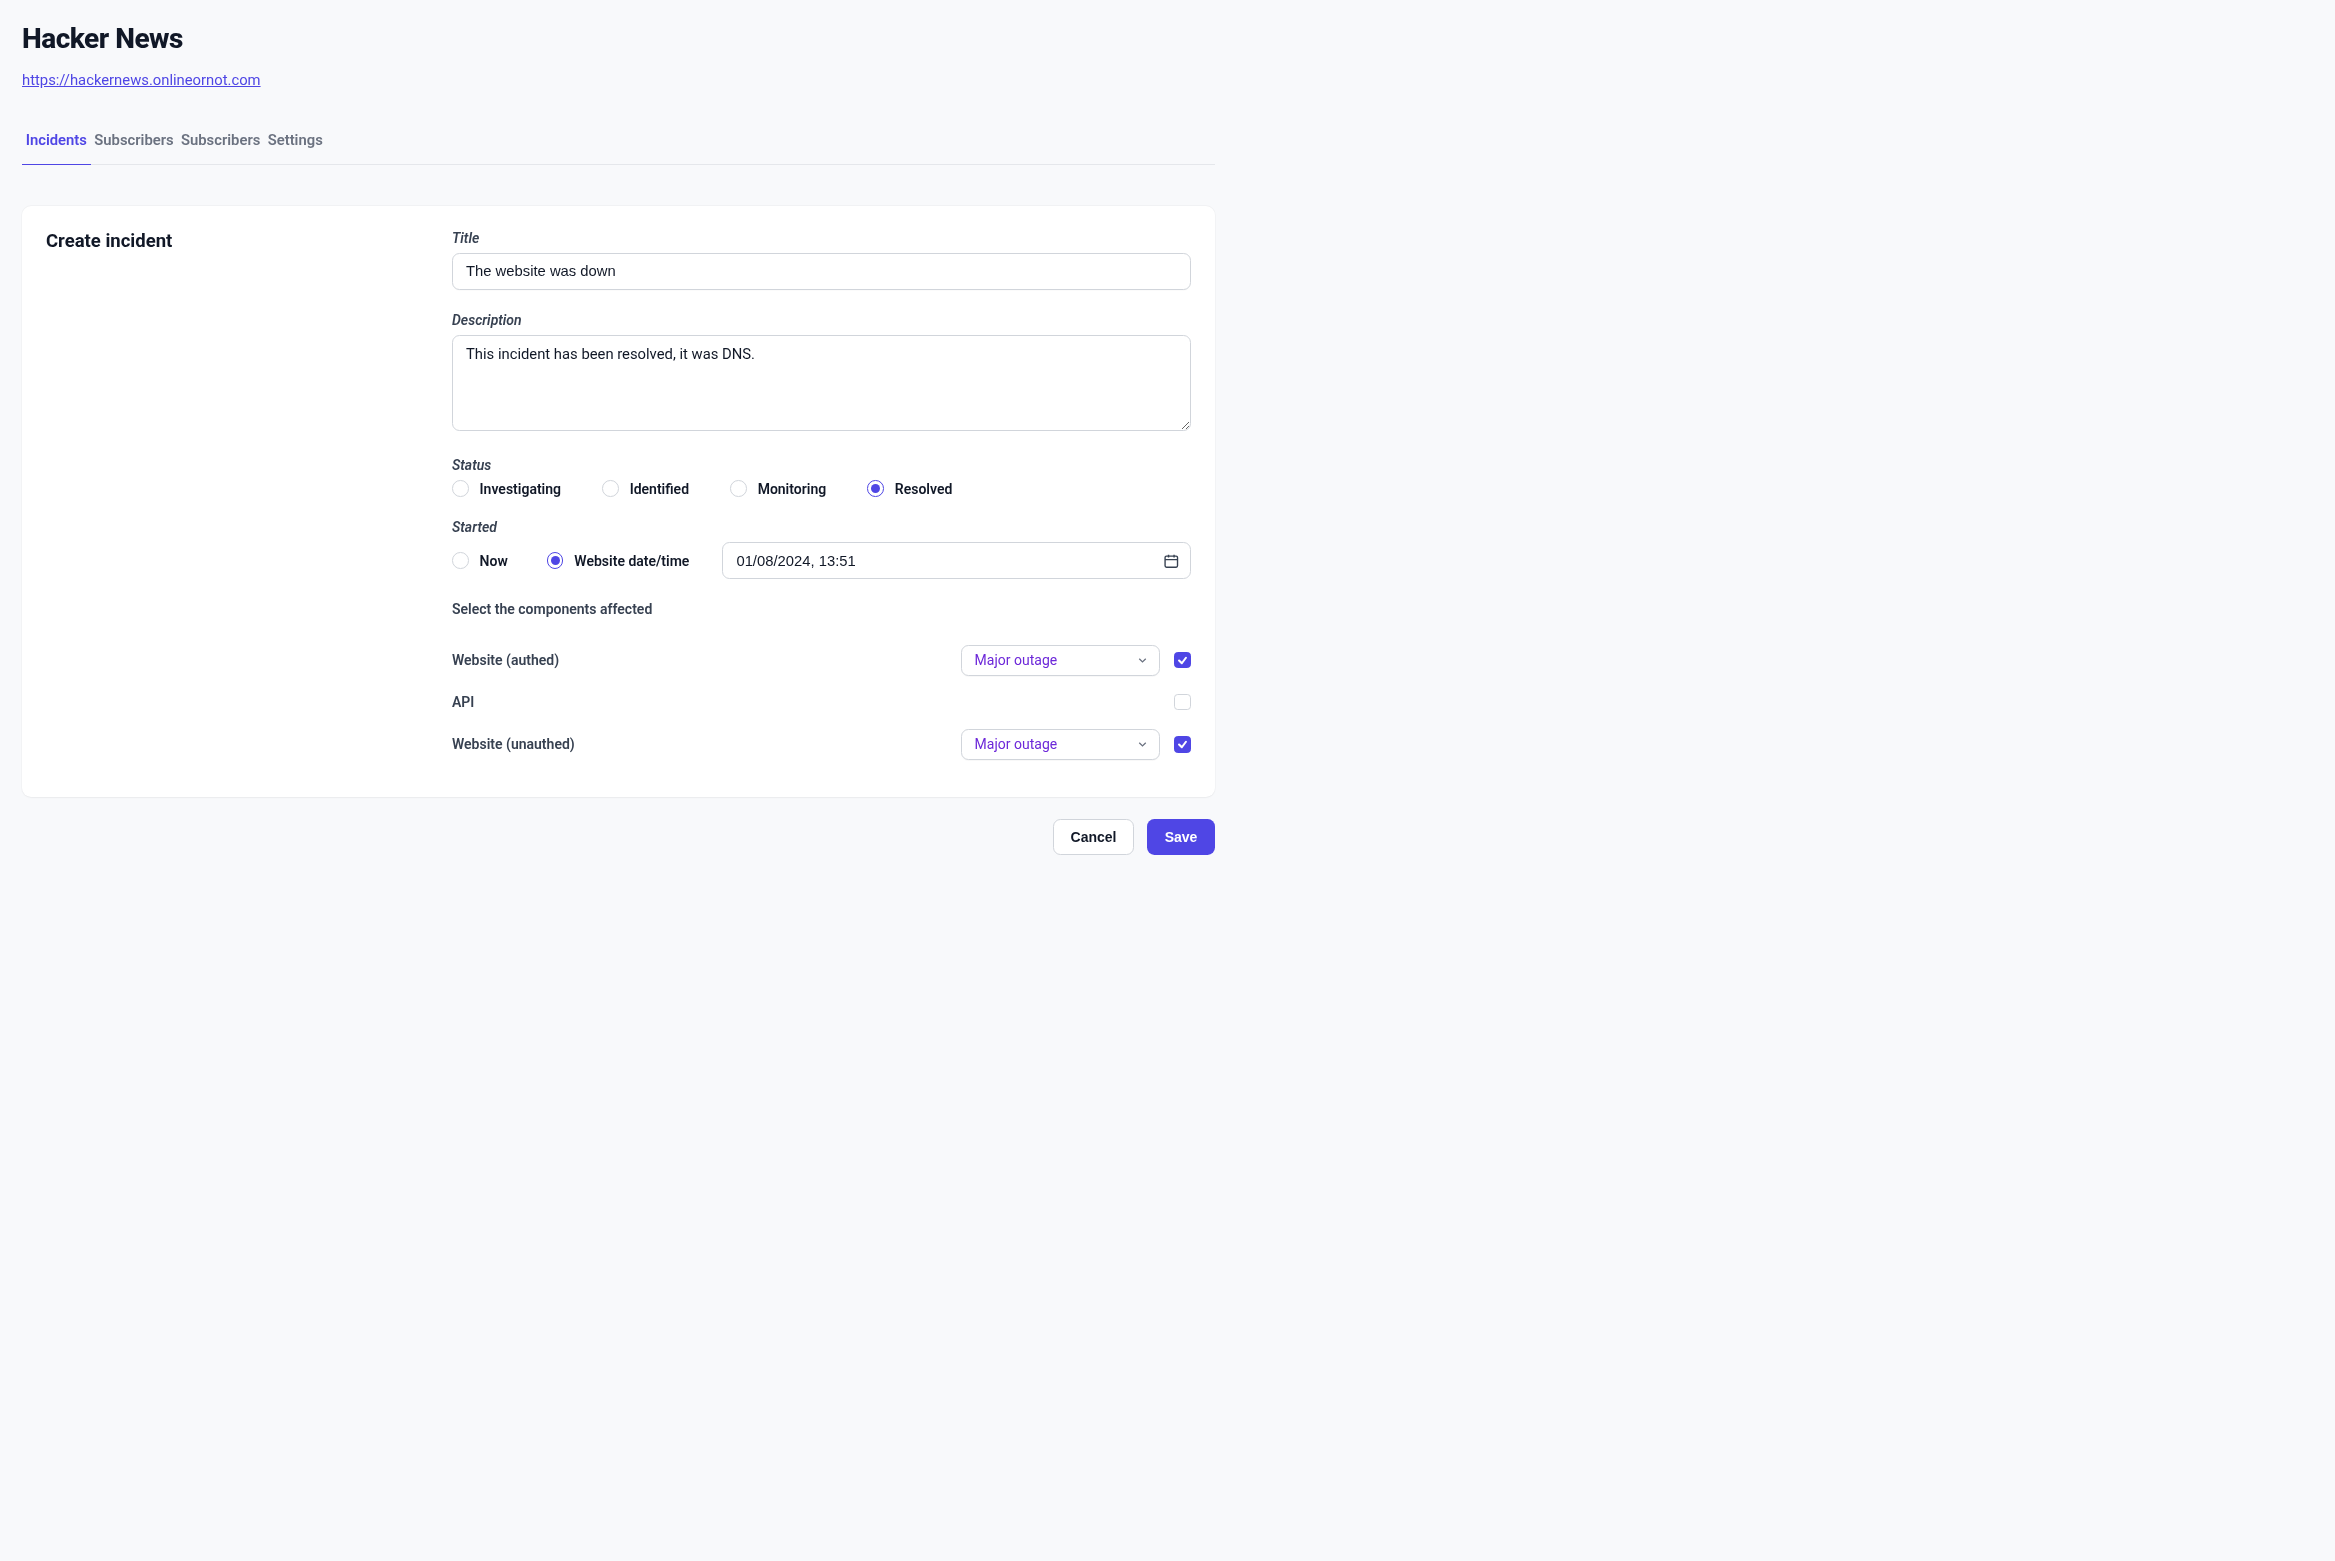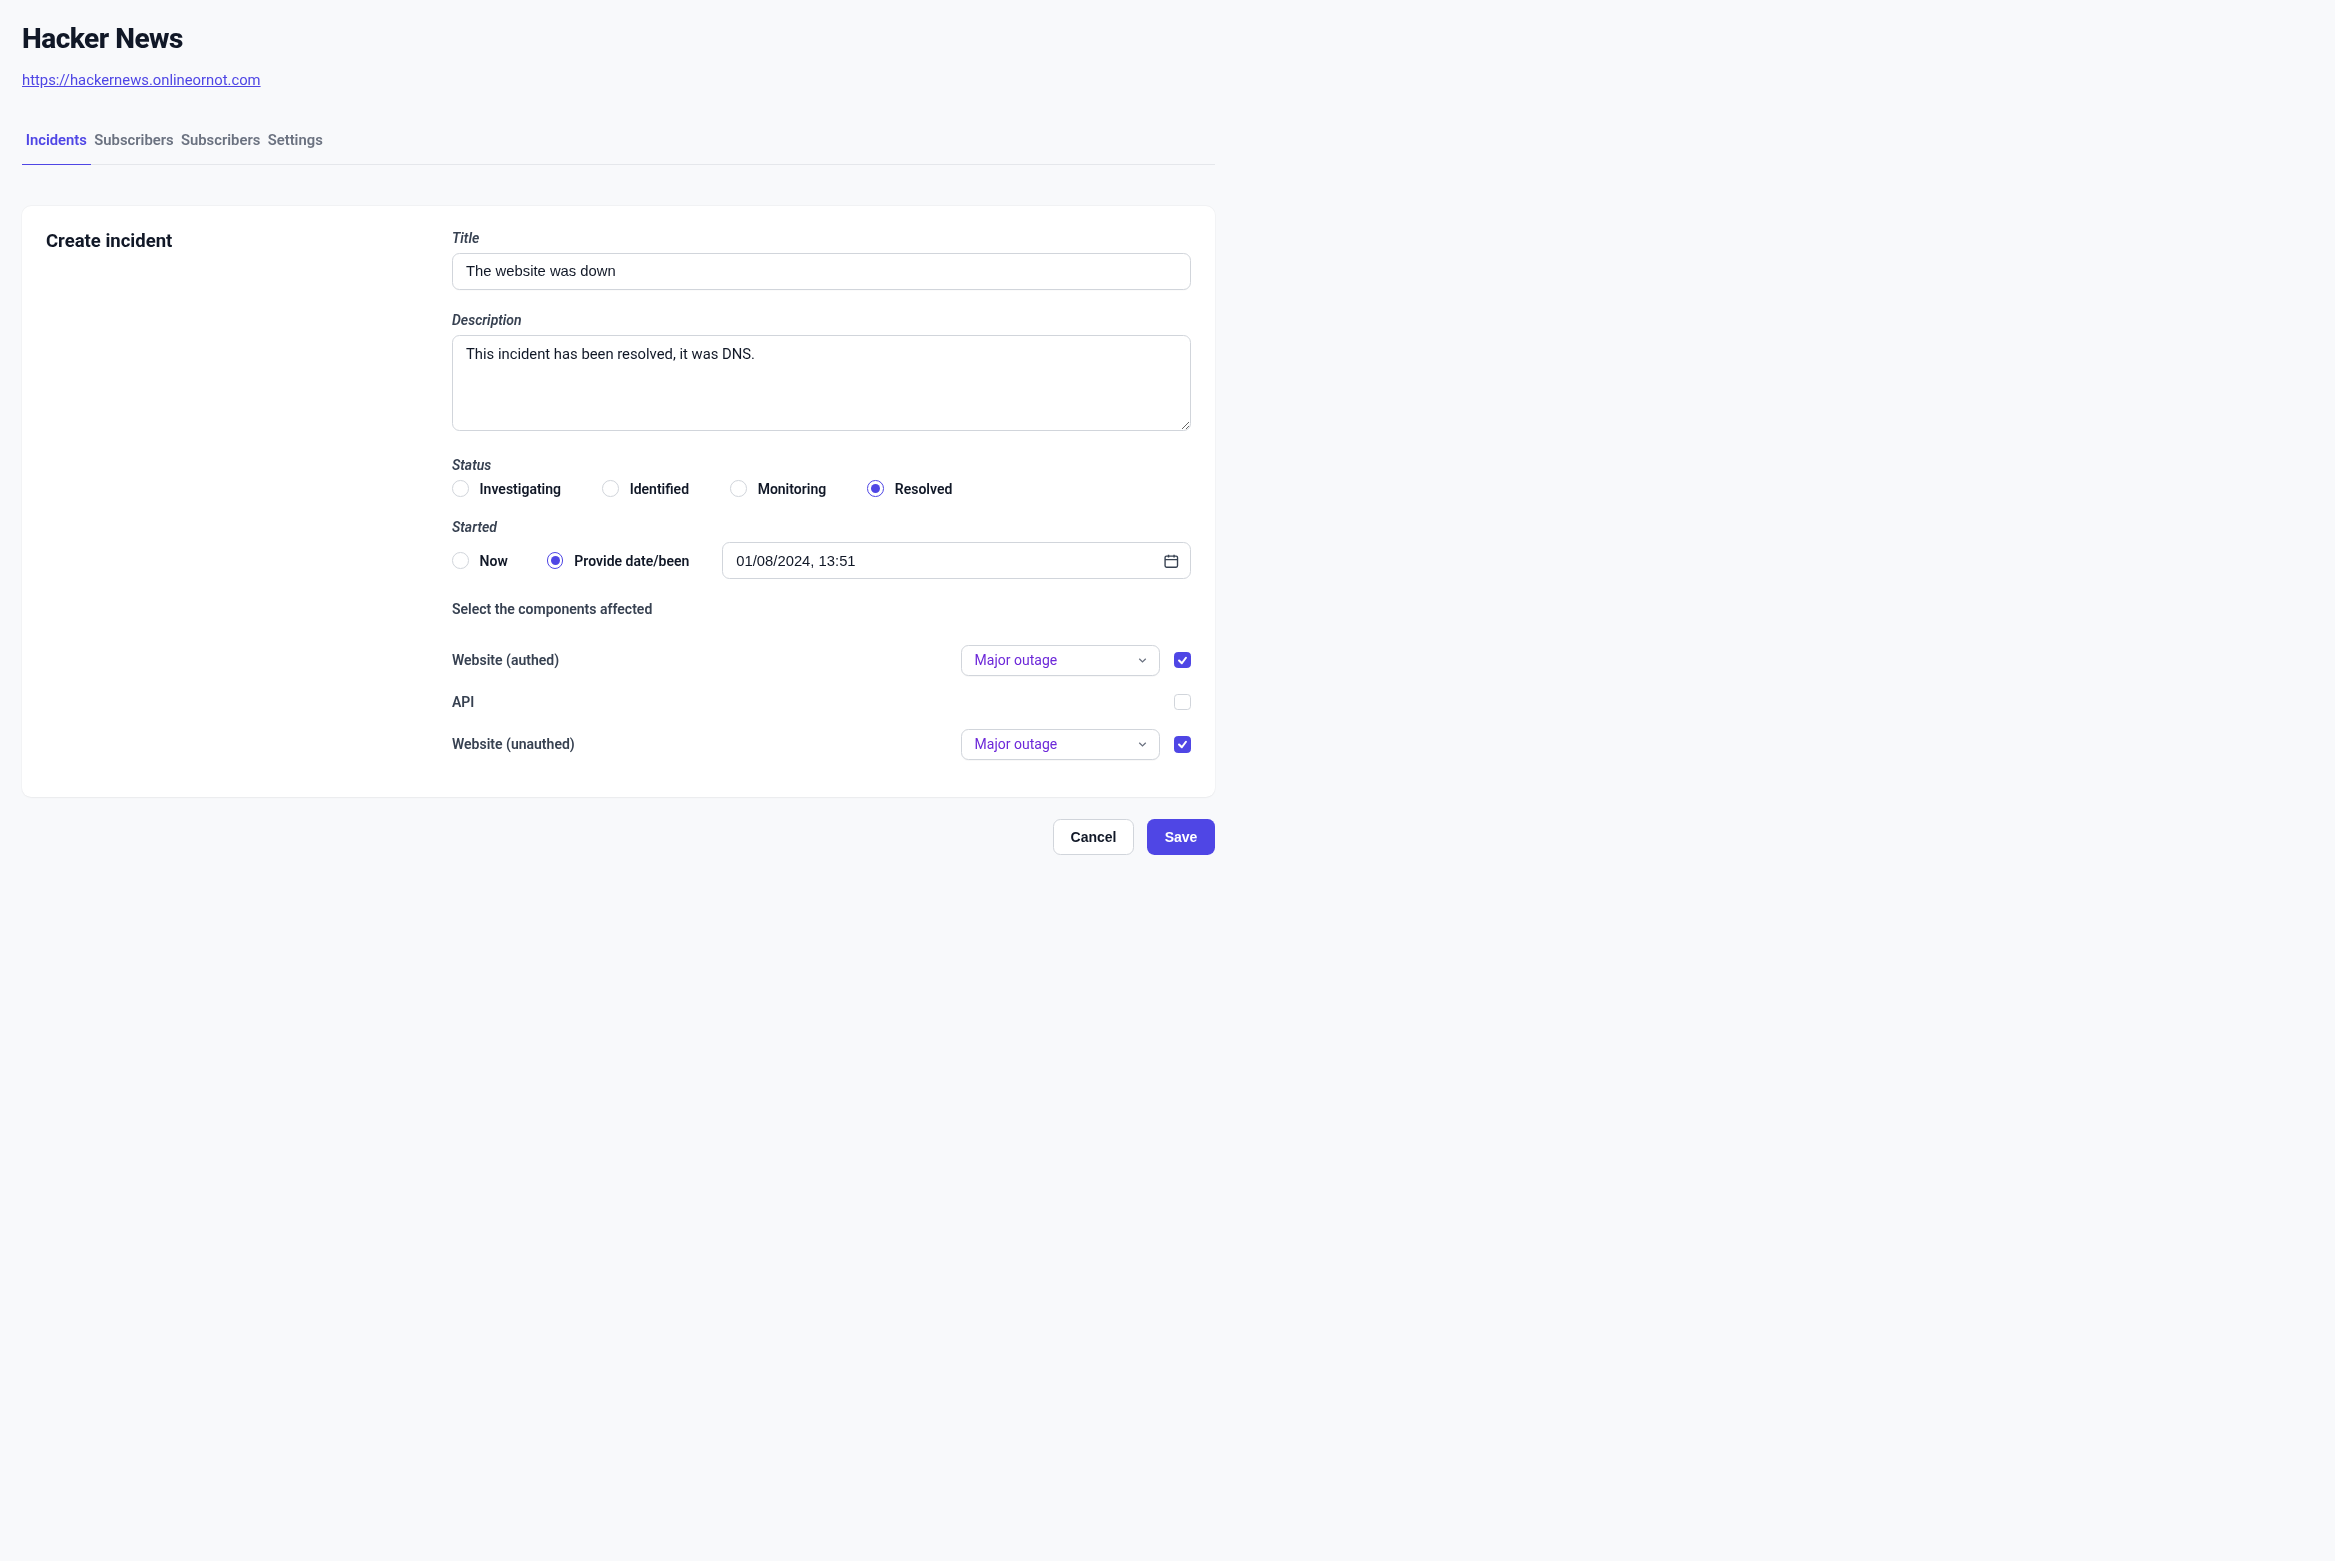--- a/index.html
+++ b/index.html
@@ -307,21 +307,21 @@
       <div class="form-group">
         <label class="form-label">Started</label>
         <div class="started-row">
           <div class="started-radios">
             <div class="radio-item">
               <span class="radio"></span>
               <span class="radio-label">Now</span>
             </div>
             <div class="radio-item">
               <span class="radio checked"></span>
-              <span class="radio-label">Provide date/been</span>
+              <span class="radio-label">Website date/time</span>
             </div>
           </div>
           <div class="date-wrap">
             <input class="date-input" type="text" value="01/08/2024, 13:51" style="">
             <svg class="calendar-icon" viewBox="0 0 24 24" fill="none" stroke="#374151" stroke-width="2">
               <rect x="3" y="5" width="18" height="16" rx="2"></rect>
               <line x1="3" y1="10" x2="21" y2="10"></line>
               <line x1="8" y1="3" x2="8" y2="7"></line>
               <line x1="16" y1="3" x2="16" y2="7"></line>
             </svg>

